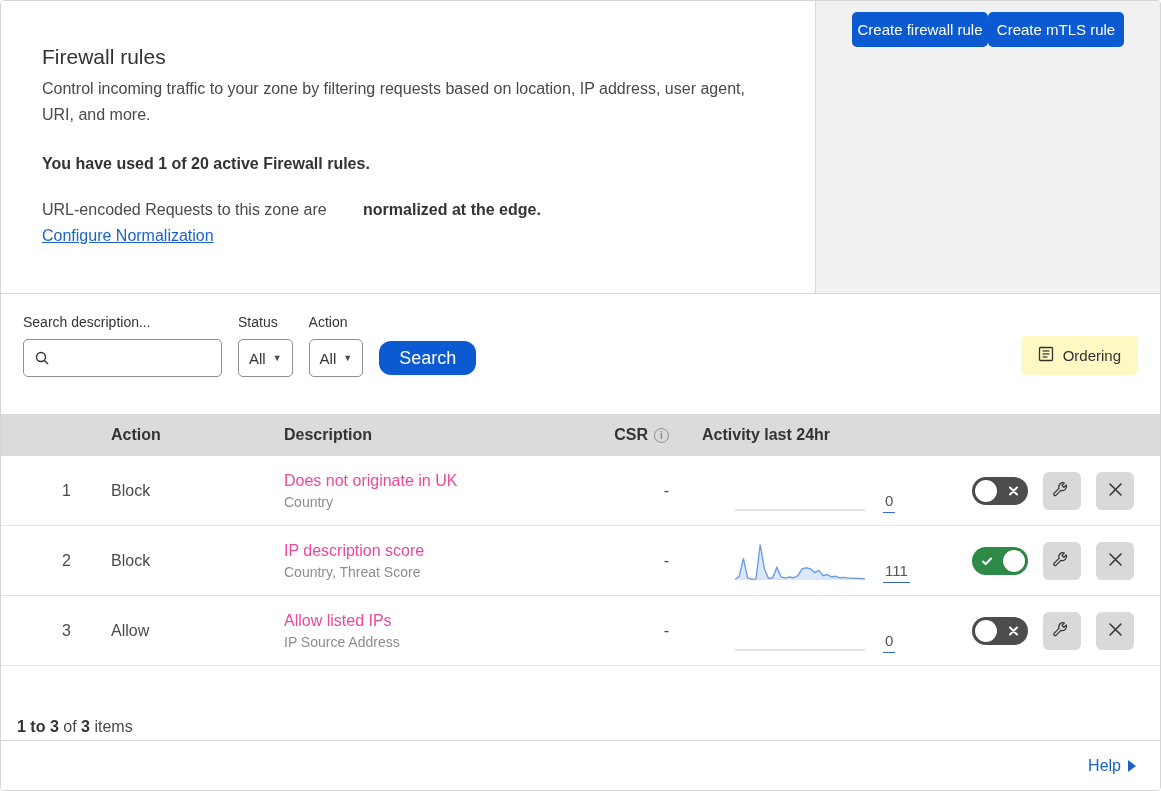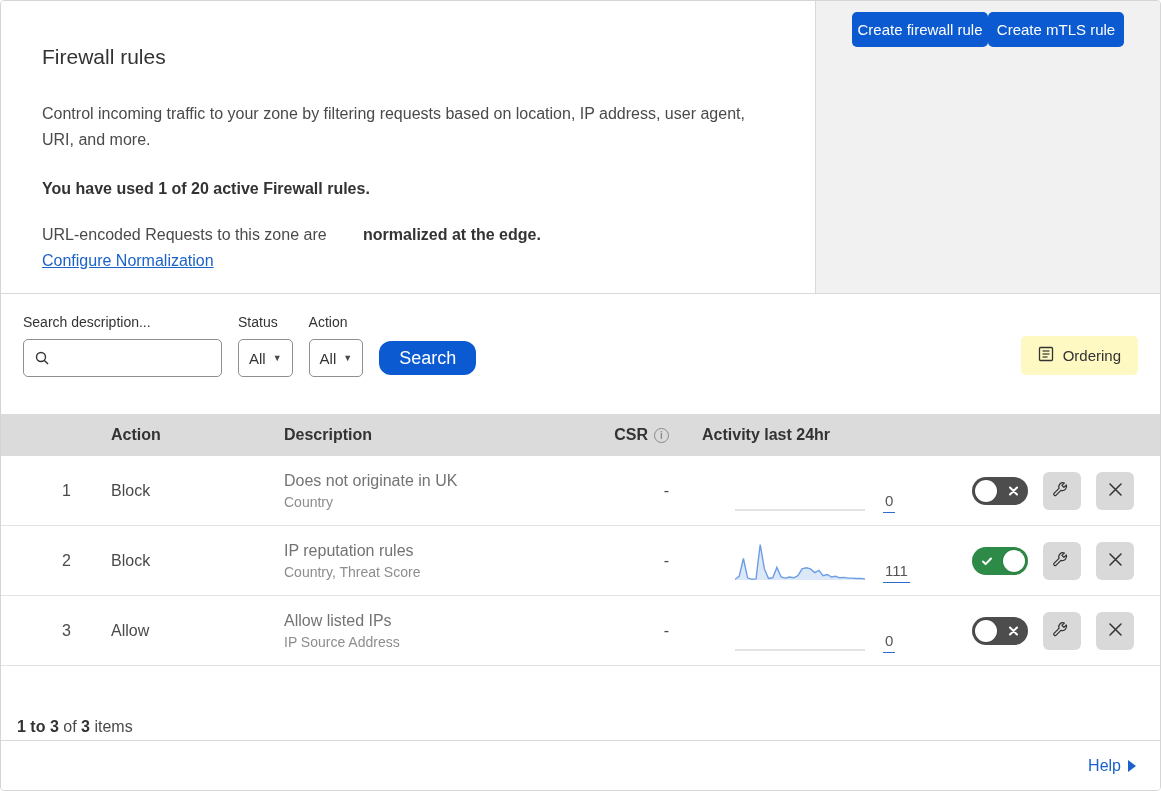--- a/index.html
+++ b/index.html
@@ -2,21 +2,21 @@
 <html><head>
 <meta charset="utf-8">
 <style>
   * { margin:0; padding:0; box-sizing:border-box; }
   html,body { background:#fff; font-family:"Liberation Sans", sans-serif; color:#4a4a4a; }
   .page { width:1161px; height:791px; border:1px solid #d5d5d5; border-radius:4px; background:#fff; overflow:hidden; display:flex; flex-direction:column; }
 
   
   .intro { display:flex; height:293px; border-bottom:1px solid #d9d9d9; }
   .intro-left { flex:1; padding:44px 40px 0 41px; background:#fff; }
-  .intro-title { font-size:21px; font-weight:500; color:#333; margin-bottom:32px; }
+  .intro-title { font-size:21px; font-weight:500; color:#333; margin-bottom:7px; }
   .intro-desc { font-size:16px; line-height:1.65; color:#4a4a4a; max-width:720px; margin-bottom:26px; }
   .intro-usage { font-size:16px; font-weight:bold; color:#333; margin-bottom:28px; }
   .intro-norm { font-size:16px; color:#4a4a4a; margin-bottom:8px; }
   .intro-norm b { color:#333;margin-left:32px; }
   .intro-link { font-size:16px; color:#1b62c8; text-decoration:underline; cursor:pointer; display:inline-block; }
   .intro-right { width:345px; background:#f1f1f1; border-left:1px solid #d9d9d9; display:flex; justify-content:center; padding:0 36px 70px 36px; }
   .btn-primary { display:block; width:100%; height:35px; background:#0b5ad1; color:#fff; font-size:15px; font-family:"Liberation Sans", sans-serif; border:none; border-radius:5px; cursor:pointer; margin-top:11px; }
 
   
   .filterbar { height:120px; padding:20px 22px 0 22px; display:flex; align-items:flex-start; background:#fff; }
@@ -33,21 +33,21 @@
   
   .thead { height:42px; background:#dbdbdb; display:flex; align-items:center; font-size:16px; font-weight:600; color:#333; }
   .col-num { width:110px; text-align:right; padding-right:40px; }
   .col-action { width:173px; }
   .col-desc { flex:1; }
   .col-csr { width:105px; text-align:right; padding-right:6px; }
   .col-activity { width:255px; padding-left:27px; }
   .col-controls { width:230px; display:flex; justify-content:flex-end; align-items:center; gap:15px; padding-right:26px; }
   .info-i { display:inline-flex; width:15px; height:15px; border:1px solid #8a8a8a; border-radius:50%; color:#8a8a8a; font-size:10px; font-weight:bold; align-items:center; justify-content:center; margin-left:6px; vertical-align:1px; font-style:normal; }
   .trow { height:70px; display:flex; align-items:center; border-bottom:1px solid #e3e3e3; font-size:16px; color:#4a4a4a; background:#fff; }
-  .desc-main { font-size:16px; color:#737373; margin-bottom:4px; }
+  .desc-main { font-size:16px; color:#ec4899; margin-bottom:4px; }
   .desc-sub { font-size:14px; color:#8d8d8d; }
   .act-cell { display:flex; align-items:flex-end; padding-left:60px; }
   .spark { width:130px; height:44px; }
   .act-count { margin-left:18px; font-size:15px; color:#555; border-bottom:1px solid #2e6bd0; padding:0 2px 4px 2px; text-decoration:none; cursor:pointer; line-height:1; }
 
   
   .toggle { position:relative; width:56px; height:28px; border-radius:14px; cursor:pointer; flex:none; }
   .toggle.off { background:#4d4d4d; }
   .toggle.on  { background:#2e8a47; }
   .t-knob { position:absolute; top:3px; width:22px; height:22px; background:#fff; border-radius:50%; box-shadow:0 0 2px rgba(0,0,0,.3); }
@@ -168,21 +168,21 @@
               <path d="M2 2l11 11M13 2L2 13" stroke="#333" stroke-width="1.5" stroke-linecap="round"></path>
             </svg></span>
         </button>
     </div>
   </div>
 
   <div class="trow">
     <div class="col-num">2</div>
     <div class="col-action">Block</div>
     <div class="col-desc">
-      <div class="desc-main">IP reputation rules</div>
+      <div class="desc-main">IP description score</div>
       <div class="desc-sub">Country, Threat Score</div>
     </div>
     <div class="col-csr">-</div>
     <div class="col-activity act-cell">
       <svg class="spark" viewBox="0 0 130 44">
           <polygon points="0.0,40.3 4.2,37.3 8.4,19.5 12.6,38.8 16.8,40.3 21.0,39.9 25.2,5.5 29.4,29.9 33.5,39.5 37.7,38.8 41.9,28.4 46.1,38.0 50.3,39.1 54.5,38.0 58.7,38.8 62.9,36.6 67.1,29.9 71.3,28.8 75.5,29.9 79.7,33.6 83.9,31.4 88.1,36.6 92.3,35.5 96.5,38.0 100.6,37.3 104.8,38.8 109.0,38.4 113.2,39.1 117.4,39.1 121.6,39.5 125.8,39.5 130.0,39.9 130,41 0,41" fill="#dce8f8"></polygon>
           <polyline points="0.0,40.3 4.2,37.3 8.4,19.5 12.6,38.8 16.8,40.3 21.0,39.9 25.2,5.5 29.4,29.9 33.5,39.5 37.7,38.8 41.9,28.4 46.1,38.0 50.3,39.1 54.5,38.0 58.7,38.8 62.9,36.6 67.1,29.9 71.3,28.8 75.5,29.9 79.7,33.6 83.9,31.4 88.1,36.6 92.3,35.5 96.5,38.0 100.6,37.3 104.8,38.8 109.0,38.4 113.2,39.1 117.4,39.1 121.6,39.5 125.8,39.5 130.0,39.9" fill="none" stroke="#6d9ee3" stroke-width="1.4"></polyline>
         </svg>
       <a class="act-count">111</a>
     </div>

